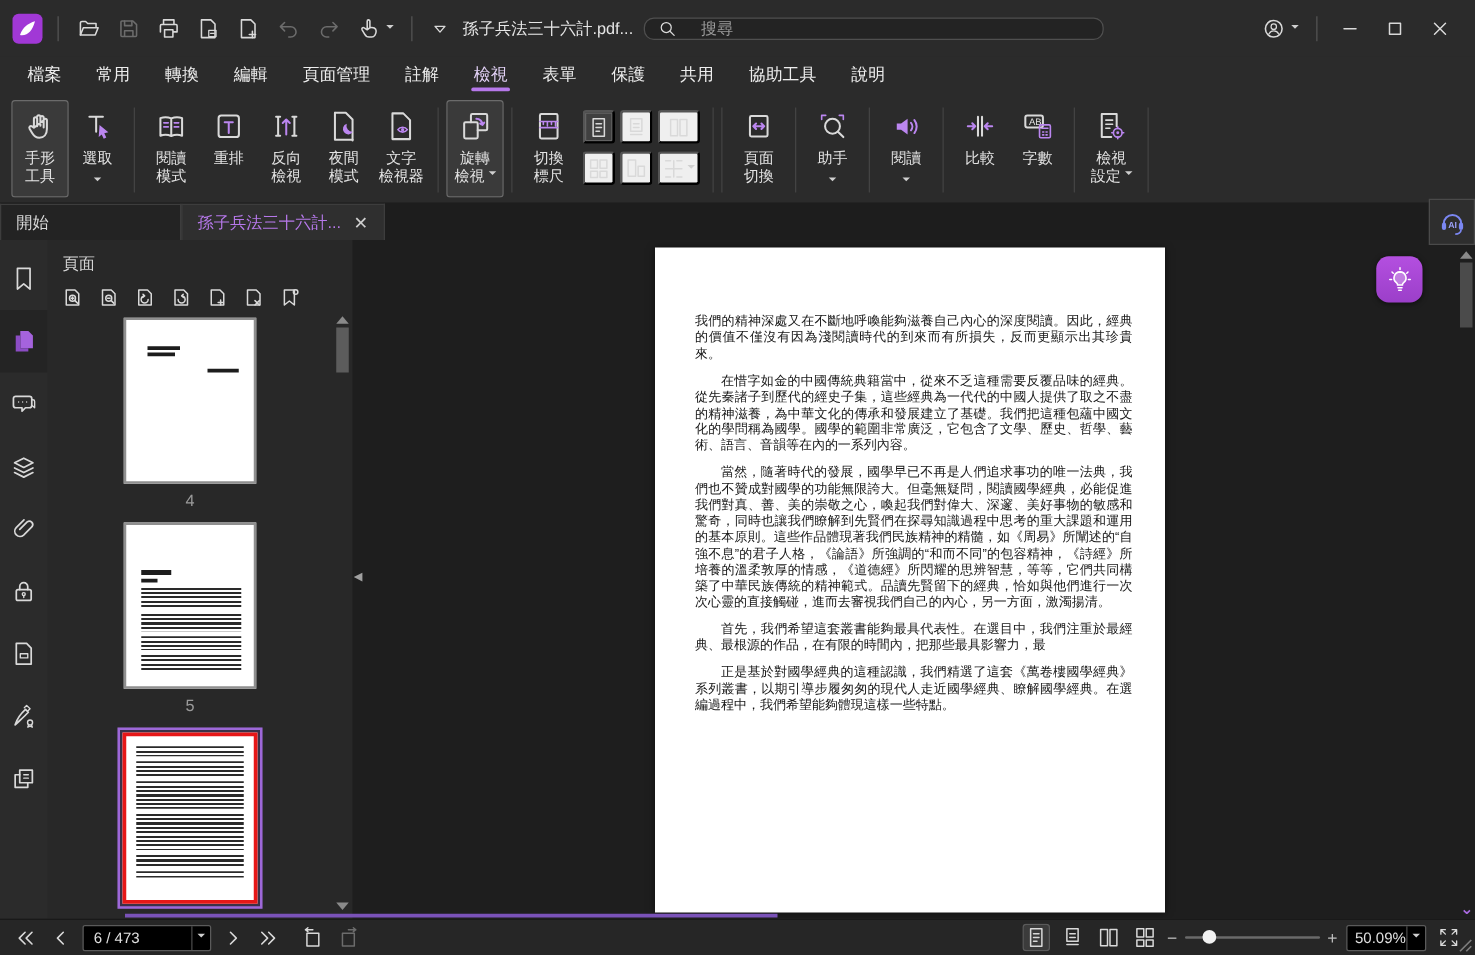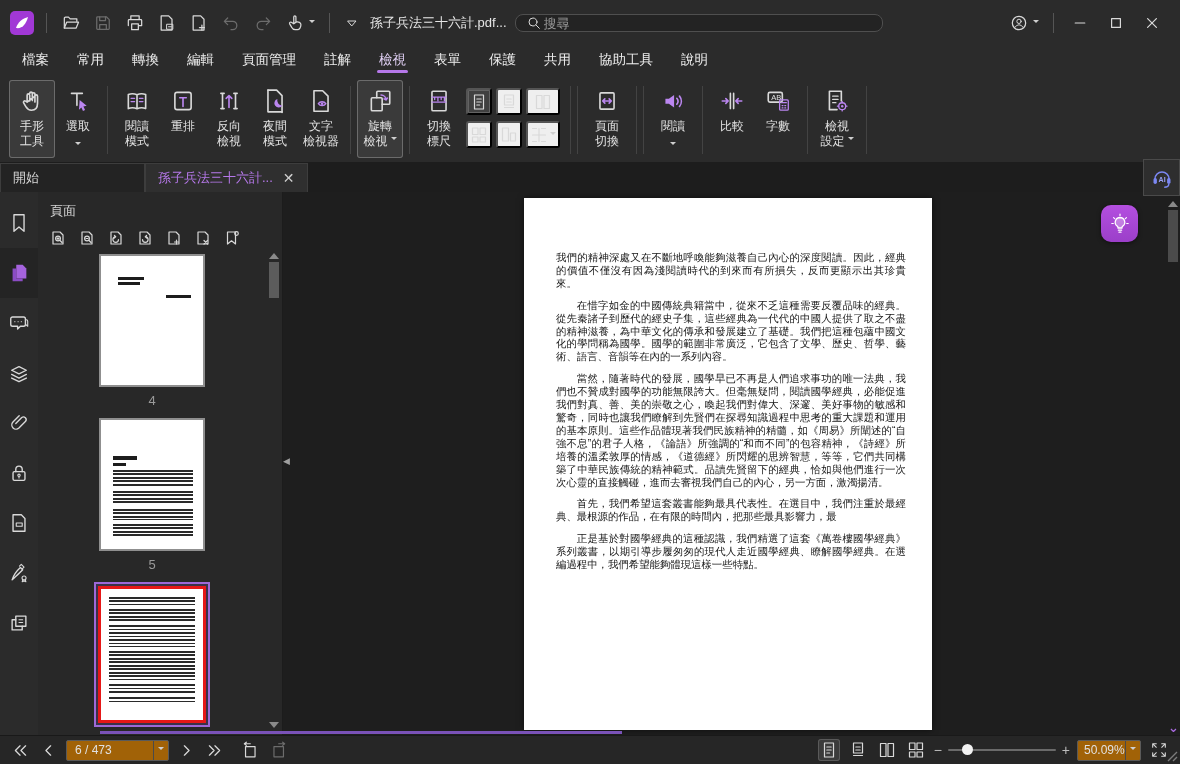--- a/index.html
+++ b/index.html
@@ -10,21 +10,21 @@
   .acc{stroke:#bb86f0}
   .accf{fill:#bb86f0;stroke:none}
   .dis{stroke:#6c6c6c}
   .vsep{width:1px;height:20px;background:#555;margin:0 8px}
   .dd{width:0;height:0;border:3.5px solid transparent;border-top-color:#cfcfcf;display:inline-block}
   
   .titlebar{height:45px;display:flex;align-items:center;padding:0 10px;background:#2b2b2b}
   .logo{width:24px;height:24px;border-radius:5px;background:#a138d6;display:flex;align-items:center;justify-content:center;margin-right:4px}
   .tbtn{background:none;border:none;padding:4px 6px;display:flex;align-items:center;gap:4px;border-radius:3px}
   .doctitle{font-size:13px;color:#e6e6e6;margin:0 8px 0 4px;white-space:nowrap}
-  .searchbox{width:368px;height:18px;background:#232323;border:1px solid #4f4f4f;border-radius:8px;display:flex;align-items:flex-end;padding:0 10px;gap:2px}
+  .searchbox{width:368px;height:18px;background:#232323;border:1px solid #4f4f4f;border-radius:8px;display:flex;align-items:center;padding:0 10px;gap:19px}
   .searchbox input{flex:1;background:transparent;border:none;outline:none;color:#ddd;font-size:13px}
   .searchbox input::placeholder{color:#9a9a9a}
   .spacer{flex:1}
   .winbtn{background:none;border:none;padding:6px 10px}
   
   .menubar{height:31px;display:flex;align-items:center;padding-left:8px;background:#2b2b2b}
   .mitem{position:relative;padding:0 14px;height:31px;line-height:30px;font-size:13.5px;color:#ededed;white-space:nowrap}
   .mitem.active{color:#e3d2f7}
   .mitem.active::after{content:"";position:absolute;left:12px;right:12px;bottom:3px;height:3px;border-radius:2px;background:#b678ea}
   
@@ -75,21 +75,21 @@
   .page-inner p.ind{text-indent:2em}
   .bulb{position:absolute;right:42px;top:13px;width:37px;height:37px;border-radius:10px;background:linear-gradient(180deg,#b44fe0,#9b3fc9);display:flex;align-items:center;justify-content:center;box-shadow:0 1px 4px rgba(0,0,0,.5)}
   .dscroll{position:absolute;right:0;top:0;bottom:0;width:14px}
   .dthumb{position:absolute;left:2px;width:10px;background:#4b4b4b}
   .purpledown{position:absolute;right:1px;bottom:0;color:#a96ae0;font-size:13px;font-weight:bold}
   .loadline{position:absolute;left:100px;top:731px;width:522px;height:3px;background:#7a52b8;z-index:6}
   
   .statusbar{height:29px;background:#262626;border-top:1px solid #191919;display:flex;align-items:center;padding:0 10px;gap:7px;position:relative}
   .sbtn{background:none;border:none;padding:2px;display:flex;align-items:center;justify-content:center;border-radius:3px}
   .sbtn.sel{background:#3b3b3b;box-shadow:inset 0 0 0 1px #5a5a5a}
-  .field{height:21px;background:#a16207;border:1px solid #5a5a5a;border-radius:2px;display:flex;align-items:center;font-size:12px;color:#e0e0e0}
+  .field{height:21px;background:#000000;border:1px solid #5a5a5a;border-radius:2px;display:flex;align-items:center;font-size:12px;color:#e0e0e0}
   .pagefield{width:103px;padding-left:8px}
   .zoomfield{width:64px;padding-left:6px}
   .field .fdd{margin-left:auto;border-left:1px solid #4a4a4a;align-self:stretch;display:flex;align-items:center;padding:0 4px}
   .slider{display:flex;align-items:center;gap:6px}
   .track{width:108px;height:2px;background:#6a6a6a;position:relative;border-radius:1px}
   .knob{position:absolute;left:14px;top:-5px;width:11px;height:11px;border-radius:50%;background:#f2f2f2}
   .pm{color:#bdbdbd;font-size:14px;line-height:1}
   .grip{position:absolute;right:2px;bottom:2px}
 </style>
 </head>
@@ -355,20 +355,33 @@
           <svg width="26" height="26" viewBox="0 0 24 24">
             <path class="ic" d="M6.5 4.5h11a1 1 0 0 1 1 1v13a1 1 0 0 1-1 1h-11a1 1 0 0 1-1-1v-13a1 1 0 0 1 1-1z"></path>
             <path class="ic acc" d="M8 12h8m-8 0l2-2m-2 2l2 2m6-2l-2-2m2 2l-2 2"></path>
           </svg>
         </span>
       <div class="rlabel"><span>頁面
 切換</span></div>
     </button>
   </div>
   <div class="rdiv"></div>
+  <div class="rgroup">
+    <button class="rbtn">
+      <span class="icw">
+          <svg width="26" height="26" viewBox="0 0 24 24">
+            <path class="ic thin acc" d="M4 7V4h3M17 4h3v3"></path>
+            <circle class="ic" cx="12" cy="12" r="5.5"></circle>
+            <path class="ic" d="M16 16l4 4"></path>
+          </svg>
+        </span>
+      <div class="rlabel"><span>助手</span></div>
+      <div class="ddrow"><span class="dd"></span></div>
+    </button>
+  </div>
   <div class="rdiv"></div>
   <div class="rgroup">
     <button class="rbtn">
       <span class="icw">
           <svg width="26" height="26" viewBox="0 0 24 24">
             <path class="accf" d="M5 10v4.5h3.2L13 18V6.5L8.2 10z"></path>
             <path class="ic acc" d="M15.5 9.5a4.2 4.2 0 0 1 0 5.5M18 7.5a7.5 7.5 0 0 1 0 9.5"></path>
           </svg>
         </span>
       <div class="rlabel"><span>閱讀</span></div>

